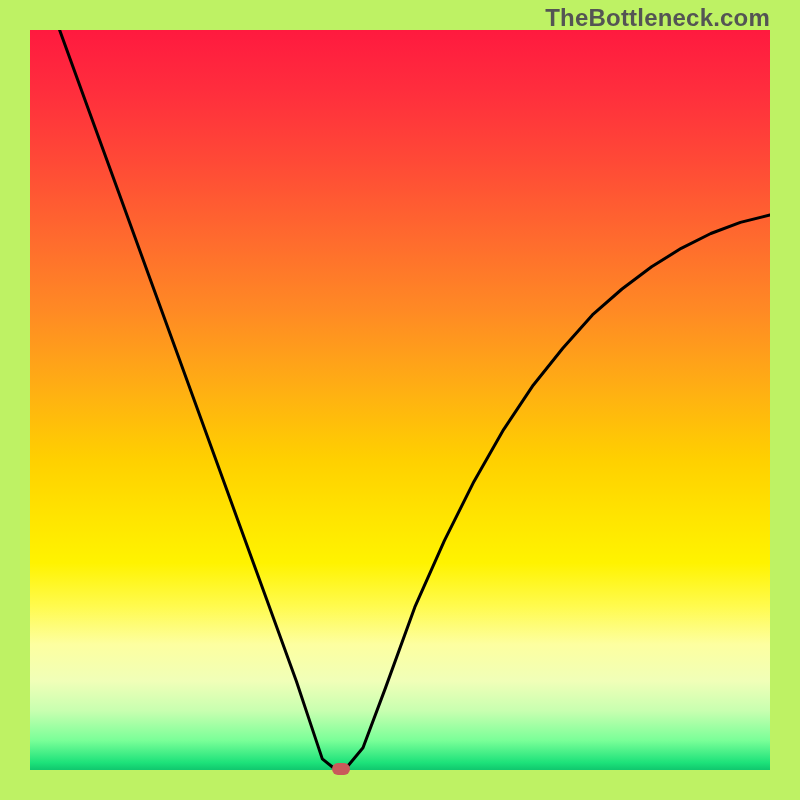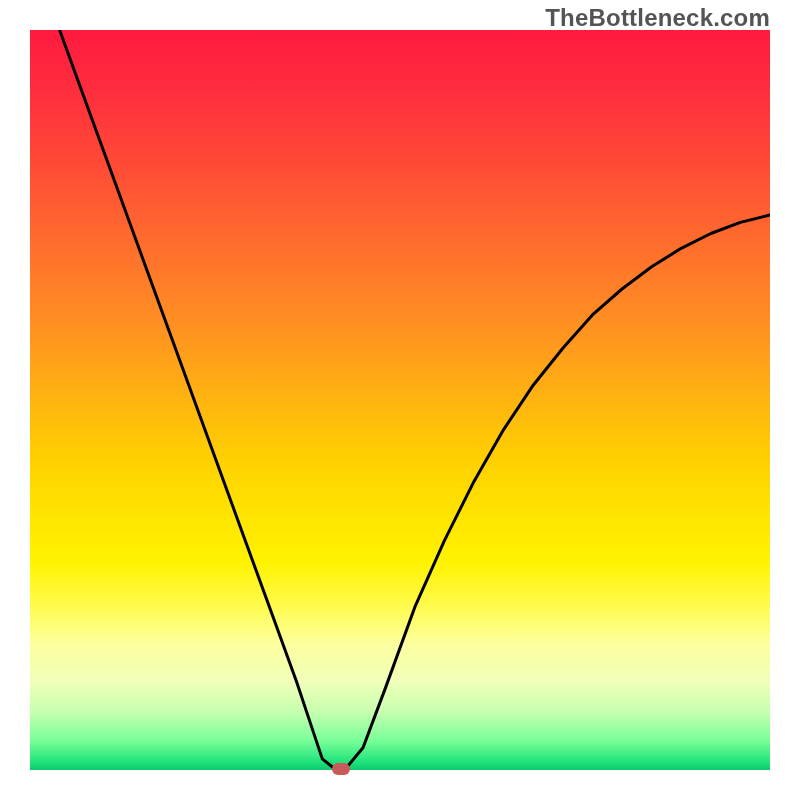--- a/index.html
+++ b/index.html
@@ -1,21 +1,21 @@
 <!DOCTYPE html>
 <html><head>
 <meta charset="utf-8">
 <style>
 * { margin: 0; padding: 0; box-sizing: border-box; }
 html, body { width: 800px; height: 800px; overflow: hidden; background: #000; }
 .frame {
   position: relative;
   width: 800px;
   height: 800px;
-  background: #ffffff;
+  background: #bef264;
 }
 .plot-area {
   position: absolute;
   left: 30px;
   top: 30px;
   width: 740px;
   height: 740px;
   background: linear-gradient(to bottom,
     #ff1a3f 0%,
     #ff2d3d 8%,

